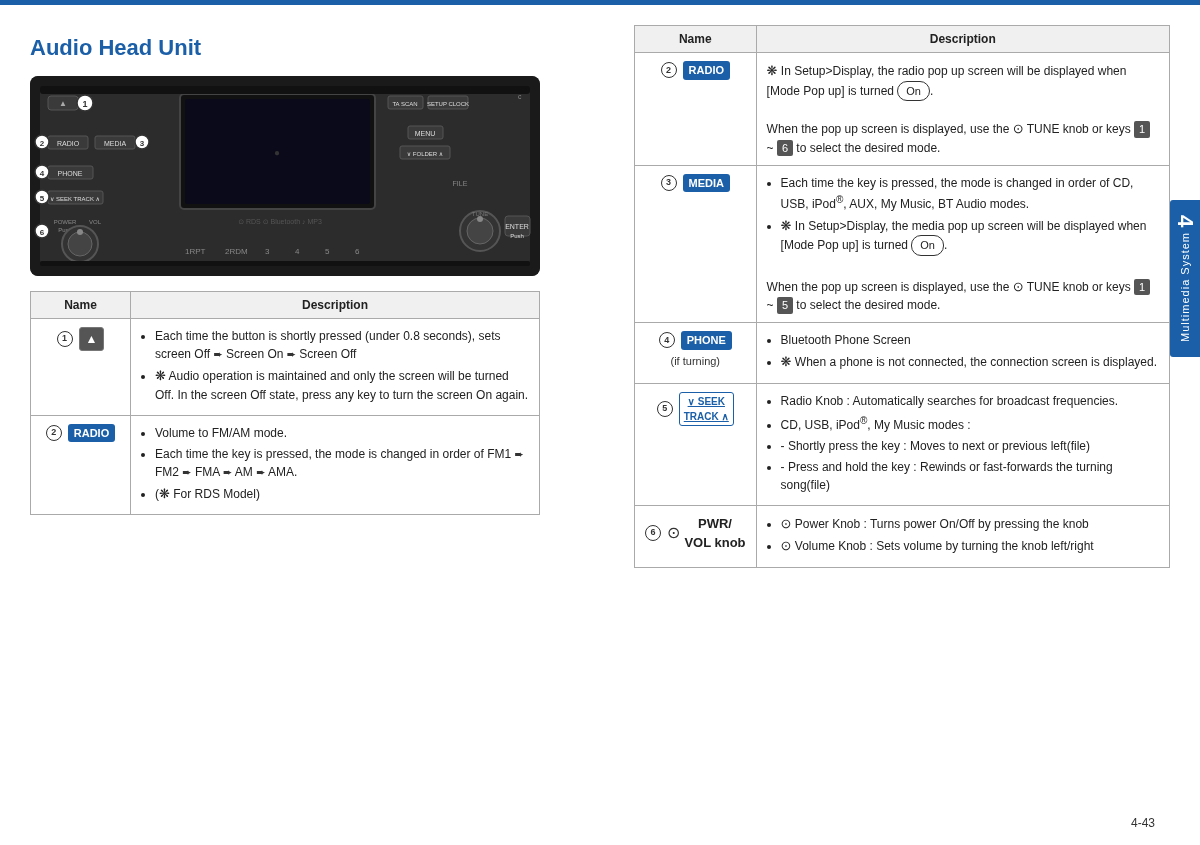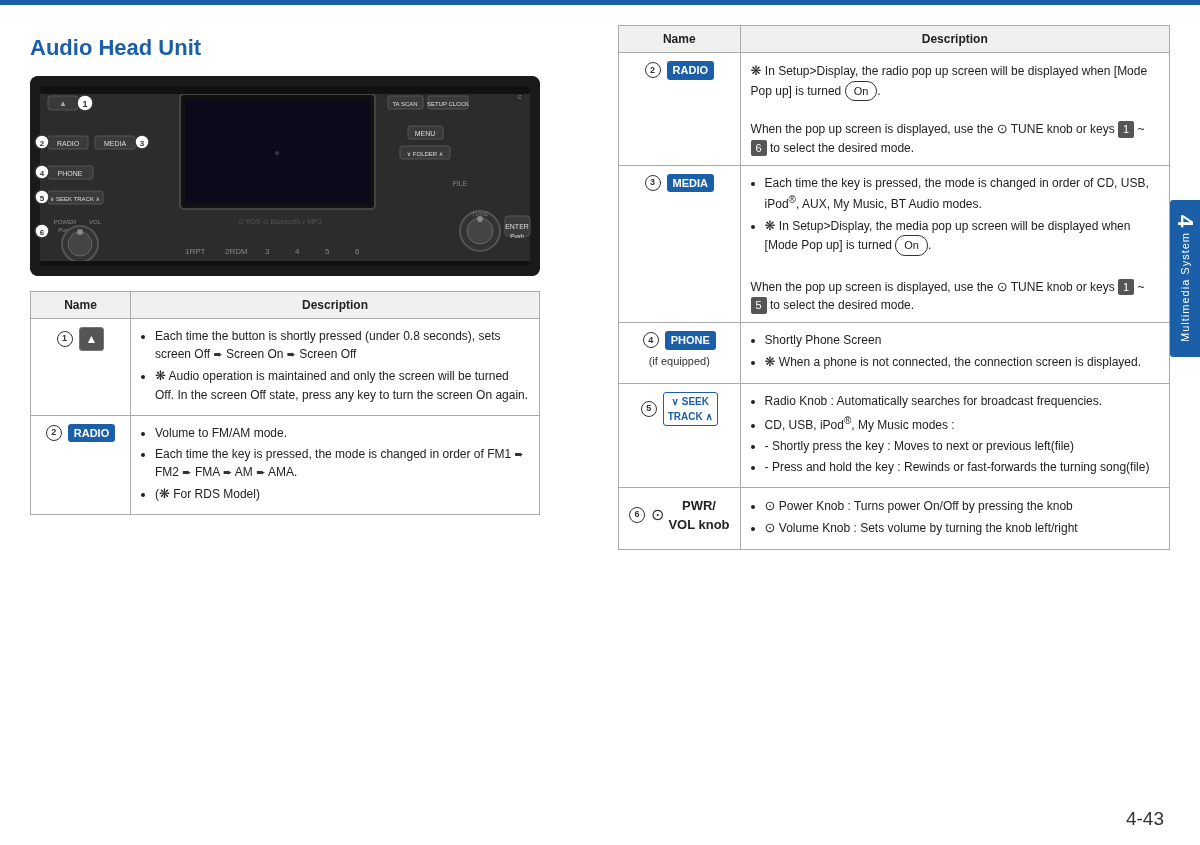--- a/index.html
+++ b/index.html
@@ -17,21 +17,21 @@
     
     .top-bar {
       height: 5px;
       background: #1a5fa8;
       width: 100%;
     }
 
     .page-content {
       display: flex;
       padding: 20px 30px 20px 30px;
-      gap: 8px;
+      gap: 24px;
     }
 
     
     .left-col {
       width: 580px;
       flex-shrink: 0;
     }
 
     .section-title {
       color: #1a5fa8;
@@ -146,20 +146,21 @@
     
     .seek-badge {
       display: inline-flex;
       align-items: center;
       border: 1.5px solid #1a5fa8;
       border-radius: 3px;
       padding: 1px 4px;
       font-size: 10px;
       font-weight: bold;
       color: #1a5fa8;
+      text-decoration: underline;
     }
 
     .phone-badge {
       display: inline-block;
       background: #1a5fa8;
       color: #fff;
       font-weight: bold;
       padding: 1px 6px;
       border-radius: 3px;
       font-size: 11px;
@@ -209,22 +210,22 @@
       writing-mode: vertical-rl;
       text-orientation: mixed;
       transform: rotate(180deg);
       letter-spacing: 1px;
     }
 
     
     .page-number {
       position: absolute;
       bottom: 15px;
-      right: 36px;
-      font-size: 19px;
+      right: 45px;
+      font-size: 12px;
       color: #333;
     }
 
     .dagger { font-size: 13px; }
     ul.desc-list { padding-left: 14px; }
     ul.desc-list li { margin-bottom: 3px; }
   </style>
 </head>
 <body>
 
@@ -403,25 +404,25 @@
             When the pop up screen is displayed, use the <span style="font-size:13px;">⊙</span> TUNE knob or keys <span class="num-badge">1</span> ~ <span class="num-badge">5</span> to select the desired mode.
           </td>
         </tr>
 
         <tr>
           <td class="name-col">
             <div style="display:flex;align-items:center;justify-content:center;gap:4px;flex-wrap:wrap;">
               <span class="callout-left">4</span>
               <span class="phone-badge">PHONE</span>
             </div>
-            <div style="font-size:11px;color:#333;margin-top:3px;">(if equipped)</div>
-          </td>
-          <td>
-            <ul class="desc-list">
-              <li>Shortly Phone Screen</li>
+            <div style="font-size:11px;color:#333;margin-top:3px;">(if turning)</div>
+          </td>
+          <td>
+            <ul class="desc-list">
+              <li>Bluetooth Phone Screen</li>
               <li><span class="dagger">❋</span> When a phone is not connected, the connection screen is displayed.</li>
             </ul>
           </td>
         </tr>
 
         <tr>
           <td class="name-col">
             <div style="display:flex;align-items:center;justify-content:center;gap:4px;">
               <span class="callout-left">5</span>
               <span class="seek-badge">∨ SEEK<br>TRACK ∧</span>

